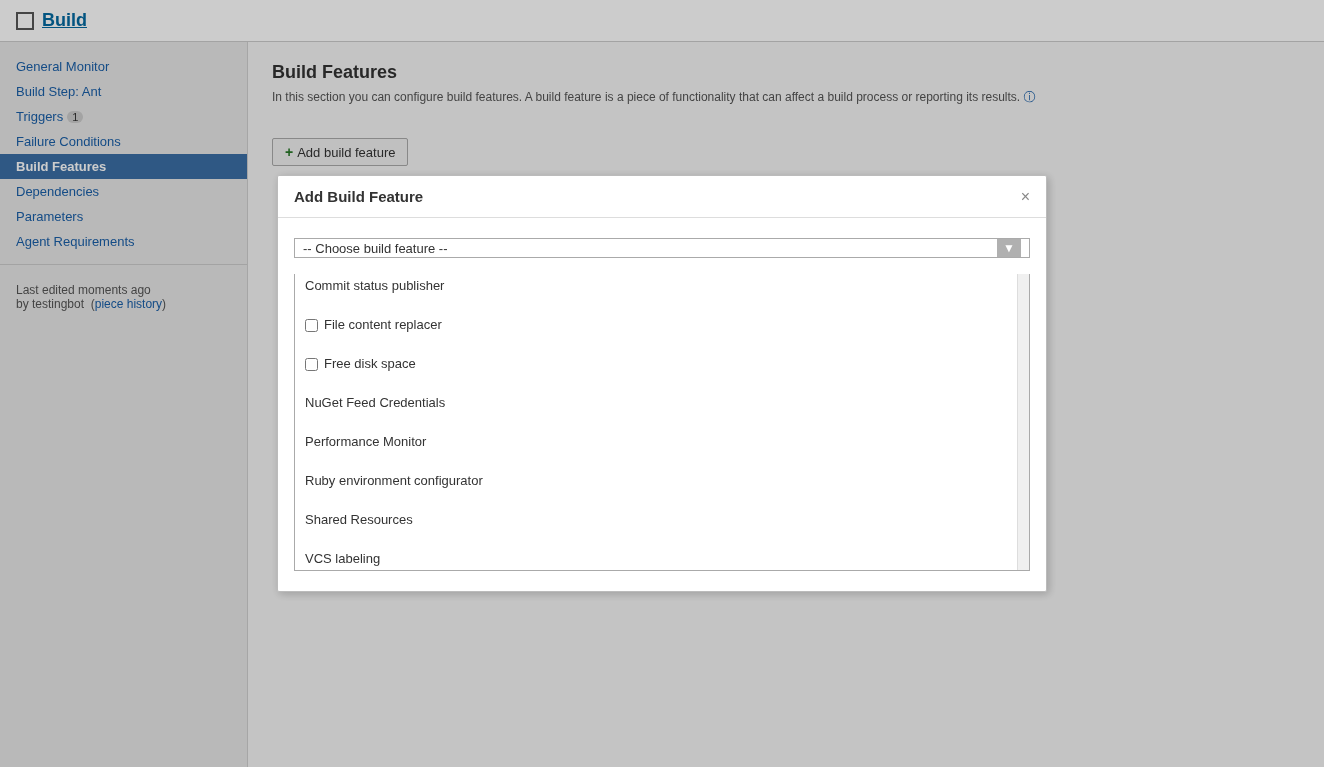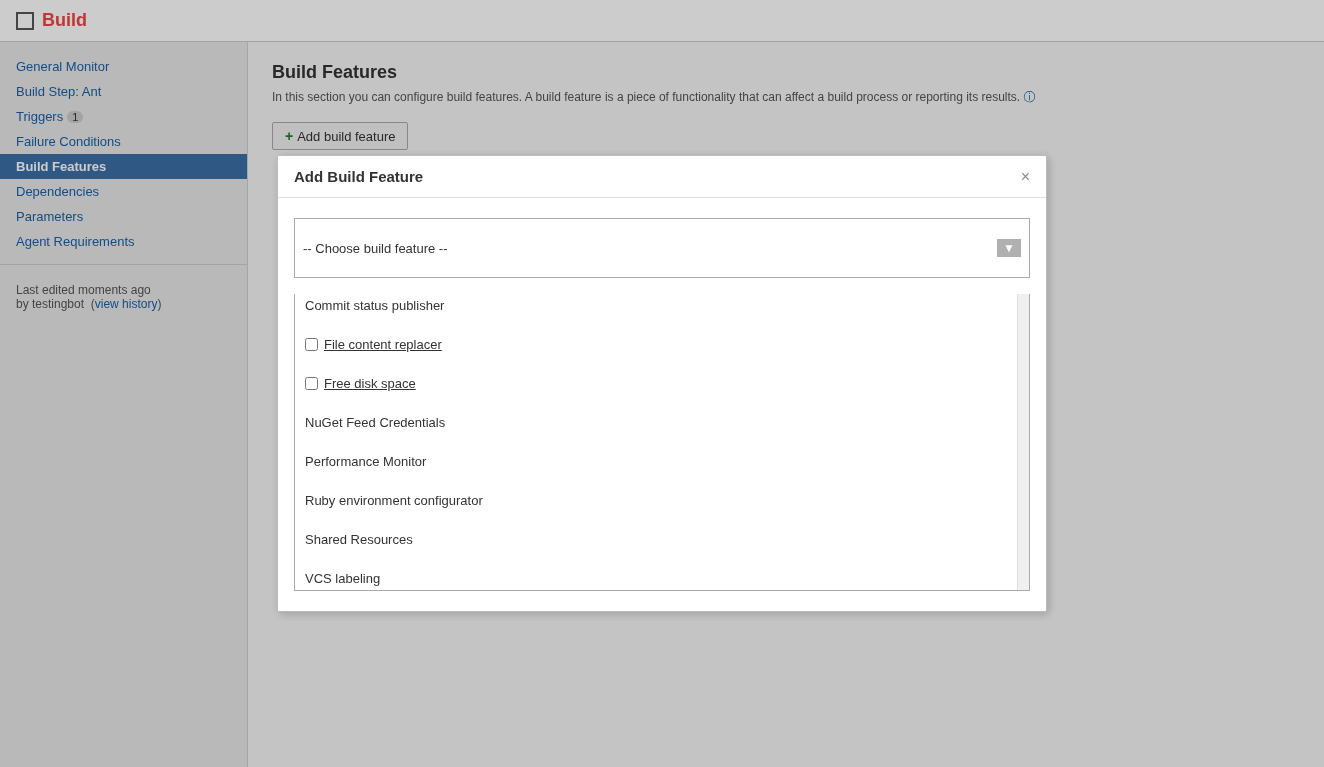--- a/index.html
+++ b/index.html
@@ -30,21 +30,22 @@
     .build-icon {
       width: 18px;
       height: 18px;
       border: 2px solid #555;
       background: #fff;
       display: inline-block;
     }
     .page-title {
       font-size: 18px;
       font-weight: bold;
-      color: #ef4444;
+      color: #0369a1;
+      text-decoration: underline;
     }
     .content-area {
       display: flex;
       flex: 1;
     }
     .sidebar {
       width: 248px;
       background: #e8e8e8;
       padding: 12px 0;
       flex-shrink: 0;
@@ -92,21 +93,21 @@
     }
     .section-title {
       font-size: 18px;
       font-weight: bold;
       color: #333;
       margin-bottom: 6px;
     }
     .section-desc {
       font-size: 12px;
       color: #555;
-      margin-bottom: 16px;
+      margin-bottom: 32px;
     }
     .section-desc .help-icon {
       color: #1a5fa8;
       cursor: pointer;
     }
     .add-feature-btn {
       display: inline-flex;
       align-items: center;
       gap: 4px;
       padding: 5px 12px;
@@ -166,21 +167,21 @@
       padding: 20px 16px;
     }
     .select-wrapper {
       position: relative;
       display: block;
     }
     .feature-select-display {
       width: 100%;
       border: 1px solid #aaa;
       background: #fff;
-      padding: 20px 8px;
+      padding: 0 8px;
       font-size: 13px;
       cursor: pointer;
       display: flex;
       justify-content: space-between;
       align-items: center;
     }
     .select-arrow {
       background: #b0b0b0;
       color: #fff;
       padding: 2px 6px;
@@ -198,23 +199,22 @@
       font-size: 13px;
       color: #333;
       margin-top: 16px;
     }
     .dropdown-item.selected {
       background: #2f6eb5;
       color: #fff;
     }
     .dropdown-item.checkbox-item {
       display: flex;
-      align-items: center;
+      align-items: flex-end;
       gap: 6px;
-      text-decoration: underline;
     }
     .dropdown-item.checkbox-item input[type="checkbox"] {
       margin: 0;
     }
     .scrollbar-track {
       position: absolute;
       right: 0;
       top: 0;
       bottom: 0;
       width: 12px;
@@ -246,21 +246,21 @@
           <div class="sidebar-item">Dependencies</div>
           <div class="sidebar-item">Parameters</div>
           <div class="sidebar-item">Agent Requirements</div>
         </div>
       <div class="sidebar-divider"></div>
       <div class="sidebar-footer">
         <span>Last edited</span>
         <span>moments ago</span>
         <br>
         <span>by testingbot</span>
-        &nbsp;(<a href="#">view history</a>)
+        &nbsp;(<a href="#">piece history</a>)
       </div>
     </div>
 
     <div class="main-content">
       <div class="section-title">Build Features</div>
       <div class="section-desc">
         <span>In this section you can configure build features. A build feature is a piece of functionality that can affect a build process or reporting its results.</span>
         <span class="help-icon">ⓘ</span>
       </div>
       <button class="add-feature-btn">

